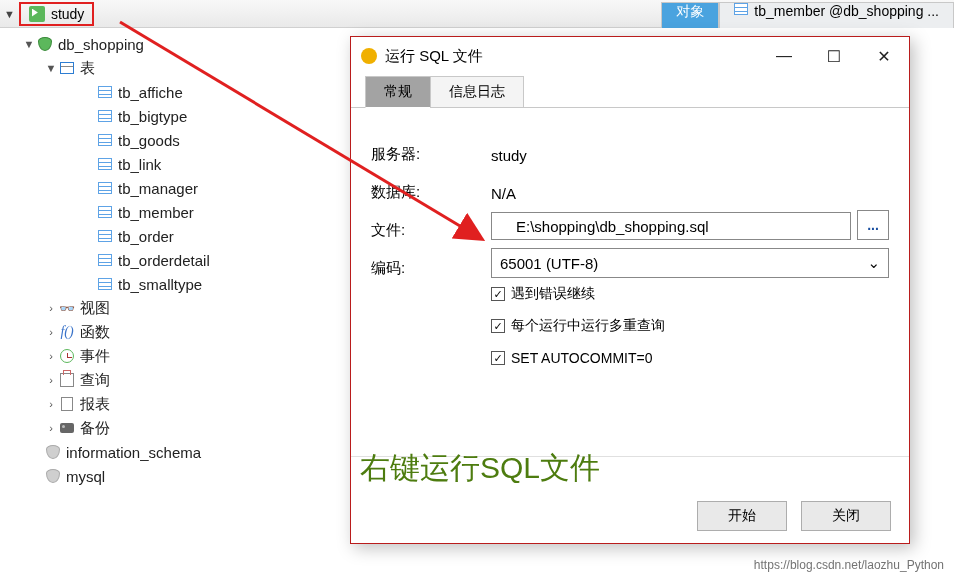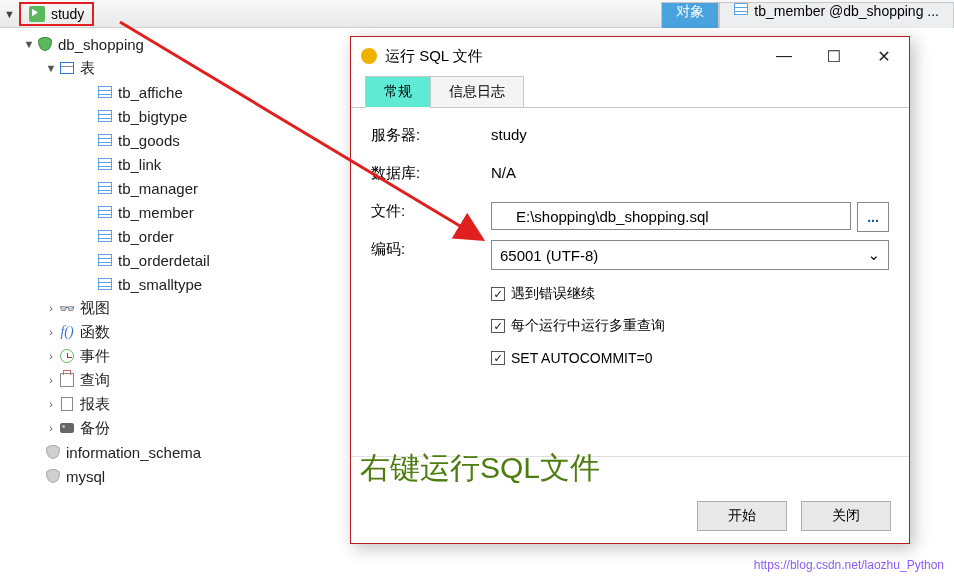--- a/index.html
+++ b/index.html
@@ -43,41 +43,41 @@
 
 
 .dialog { position: absolute; left: 350px; top: 36px; width: 560px; background: #fff; border: 1px solid #b91c1c; box-shadow: 4px 4px 16px rgba(0,0,0,.25); }
 .dialog .titlebar { display: flex; align-items: center; height: 38px; padding: 0 10px; }
 .dialog .titlebar .ticon { width:16px;height:16px;background:#f0b000;border-radius:50%;margin-right:8px;}
 .dialog .titlebar .ttl { font-size: 15px; }
 .dialog .winbtns { margin-left: auto; display:flex; gap:20px; font-size:16px; color:#222;}
 .dialog .winbtns span{width:30px;text-align:center;}
 .dialog .tabs { display: flex; padding-left: 14px; }
 .dialog .tabs .dtab { padding: 6px 18px; border: 1px solid #c8c8c8; background: #f4f4f4; position:relative; top:1px;}
-.dialog .tabs .dtab.active { background: #5eead4; border-bottom-color:#fff;}
+.dialog .tabs .dtab.active { background: #a3a3a3; border-bottom-color:#fff;}
 .dialog .tabs .dtab + .dtab{margin-left:-1px;}
 .dialog .body { border-top: 1px solid #c8c8c8; padding: 18px 20px 14px 20px; }
-.dialog .row { display: flex; align-items: flex-start; min-height: 38px; }
+.dialog .row { display: flex; align-items: flex-end; min-height: 38px; }
 .dialog .row .lbl { width: 120px; font-size: 15px; }
 .dialog .row .val { font-size: 15px; }
 .dialog .txt { flex: 1; height: 28px; border: 1px solid #888; padding: 0 24px; font-size: 15px; }
 .dialog .sel { flex: 1; height: 30px; border: 1px solid #888; padding: 0 8px; font-size: 15px; display:flex; align-items:center; justify-content:space-between;}
 .dialog .browse { width: 32px; height: 30px; border: 1px solid #888; margin-left: 6px; display:flex;align-items:center;justify-content:center;color:#1a4fa0;font-weight:bold;}
 .dialog .chk { display: flex; align-items: center; margin-left: 120px; min-height: 32px; gap:6px;}
 .dialog .chk .box { width:14px;height:14px;border:1px solid #555;display:inline-flex;align-items:center;justify-content:center;font-size:11px;}
 .dialog .footer { display:flex; justify-content:flex-end; gap:14px; padding:12px 18px; border-top:1px solid #e0e0e0;}
 .dialog .btn { min-width: 90px; height: 30px; border: 1px solid #adadad; background: #e9e9e9; display:flex;align-items:center;justify-content:center;margin-top:32px;}
 
 
 .annotation { position: absolute; left: 360px; top: 448px; color: #4d7c0f; font-size: 30px; }
 
 
 svg.arrow { position: absolute; left: 0; top: 0; pointer-events: none; }
 
-.watermark{position:absolute;right:10px;bottom:6px;color:#8b5cf6;font-size:12px;}
+.watermark{position:absolute;right:10px;bottom:6px;color:#737373;font-size:12px;}
 </style>
 </head>
 <body>
 
 <div class="header-bar">
   <span class="chev">▼</span>
   <div class="conn-box">
     <span class="conn-icon"></span>
     <span>study</span>
   </div>

